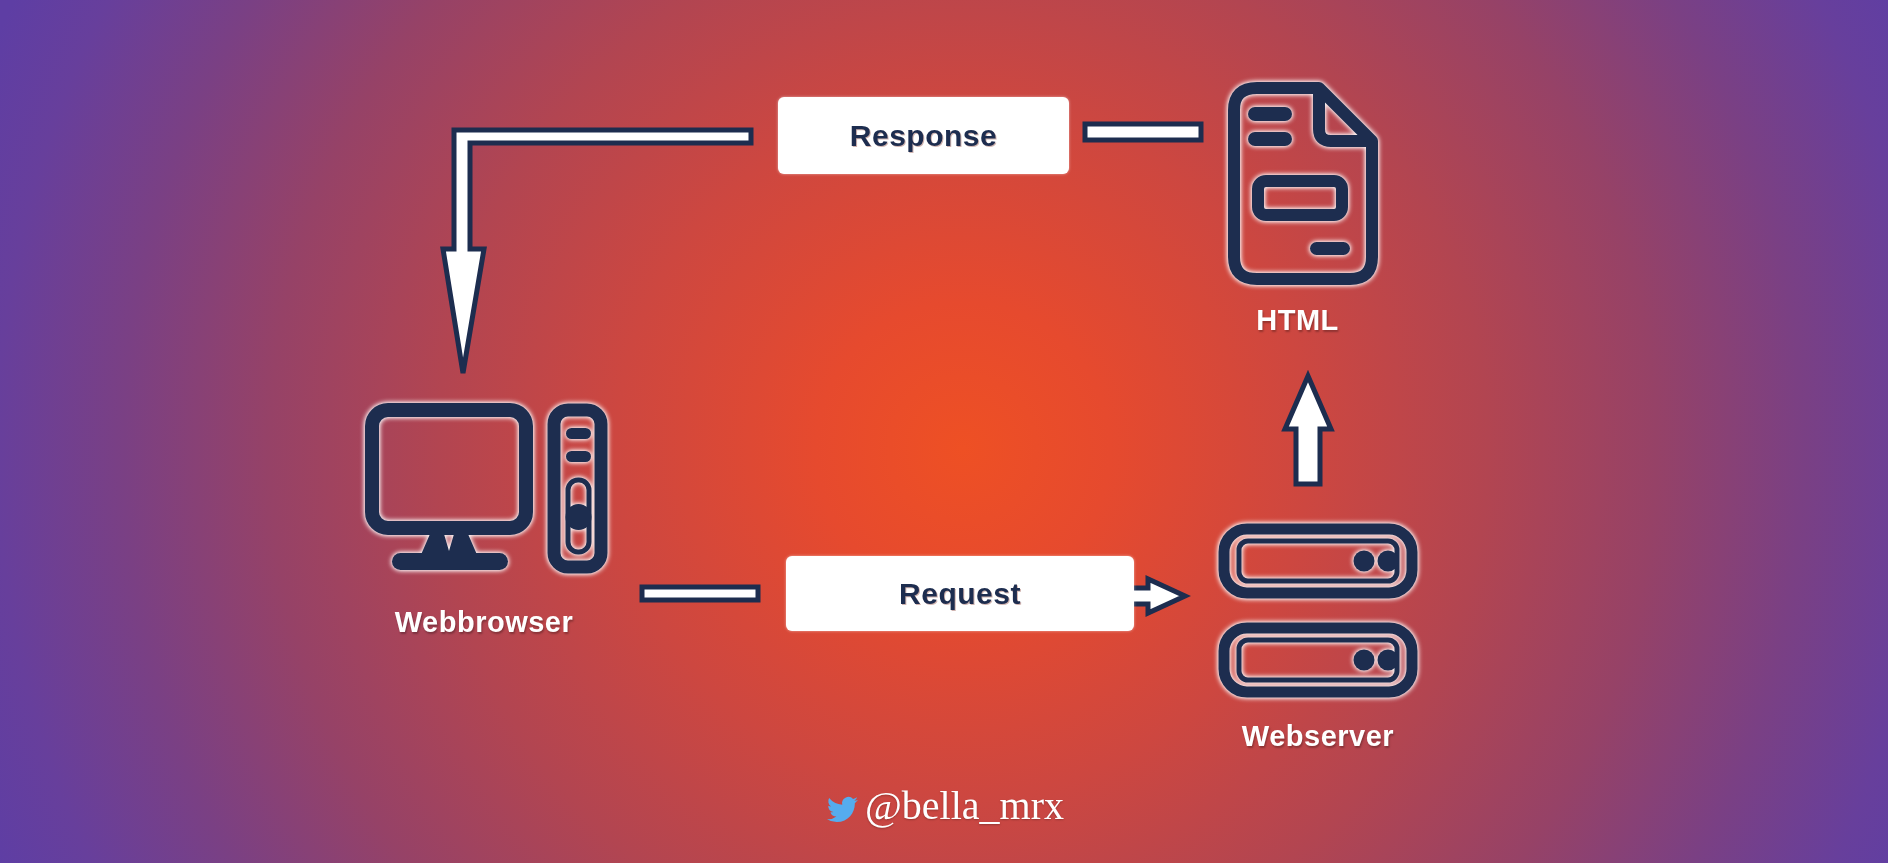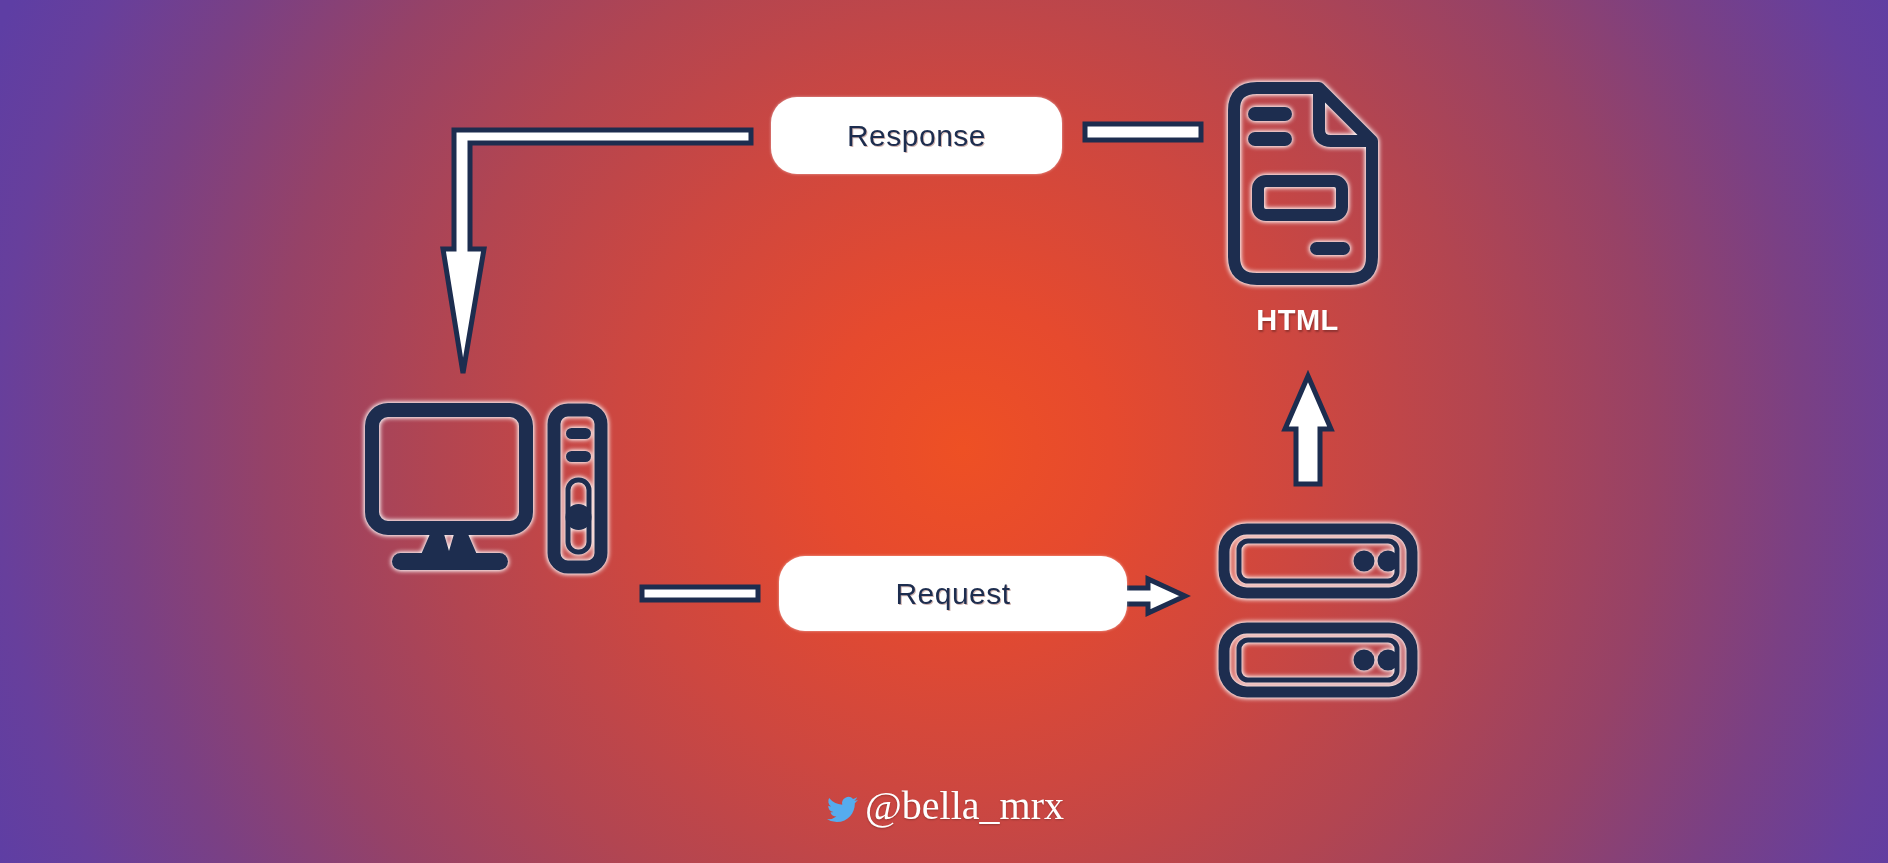--- a/index.html
+++ b/index.html
@@ -15,26 +15,27 @@
     background:radial-gradient(circle 1050px at 51% 52%,
       #ee5024 0%, #e64a2e 14%, #cd4740 33%, #b24551 50%,
       #964267 66%, #7a4084 80%, #673f9c 92%, #5e3ea4 100%);
     font-family:"Liberation Sans", sans-serif;
   }
   svg.connectors{position:absolute;left:0;top:0;width:1888px;height:863px;}
   .shape{fill:#ffffff;stroke:var(--navy);stroke-width:5;stroke-linejoin:miter;}
   .label-box{
     position:absolute;
     background:var(--white);
-    border-radius:26px;
+    border-radius:6px;
     display:flex;align-items:center;justify-content:center;
     color:var(--navy);
-    font-weight:normal;font-size:30px;letter-spacing:.5px;
+    font-weight:bold;font-size:30px;letter-spacing:.5px;
     text-shadow:1px 1px 0 rgba(120,40,30,.35);
     box-shadow:0 0 3px rgba(255,255,255,.55);
+    margin-left:7px;
   }
   .box-response{left:771px;top:97px;width:291px;height:77px;}
   .box-request{left:779px;top:556px;width:348px;height:75px;}
   .icon{position:absolute;filter:drop-shadow(0 0 2.5px rgba(255,255,255,.95)) drop-shadow(0 0 1.5px rgba(255,255,255,.75));}
   .icon-stroke{fill:none;stroke:var(--navy);}
   .icon-fill{fill:var(--navy);stroke:none;}
   .node-label{
     position:absolute;
     color:var(--white);
     font-weight:bold;font-size:29px;letter-spacing:.5px;
@@ -105,20 +106,22 @@
 
   <svg class="icon" style="left:1225px;top:82px;width:153px;height:203px;" viewBox="0 0 153 203">
     <path class="icon-stroke" stroke-width="12" stroke-linejoin="round" d="M32,6 H94 L147,59 V175 Q147,197 125,197 H32 Q9,197 9,175 V28 Q9,6 32,6 Z"></path>
     <path class="icon-stroke" stroke-width="12" stroke-linejoin="round" d="M94,8 V47 Q94,59 106,59 H145"></path>
     <rect class="icon-fill" x="23" y="25" width="44" height="14" rx="7"></rect>
     <rect class="icon-fill" x="23" y="50" width="44" height="14" rx="7"></rect>
     <rect class="icon-stroke" x="33" y="99" width="84" height="34" rx="8" stroke-width="12"></rect>
     <rect class="icon-fill" x="85" y="160" width="40" height="13" rx="6.5"></rect>
   </svg>
 
+  <div class="node-label label-webbrowser">Webbrowser</div>
+  <div class="node-label label-webserver">Webserver</div>
   <div class="node-label label-html">HTML</div>
 
   <div class="footer">
     <svg class="twitter-svg" viewBox="0 0 16 16">
       <path d="M5.026 15c6.038 0 9.341-5.003 9.341-9.334 0-.14 0-.282-.006-.422A6.685 6.685 0 0 0 16 3.542a6.658 6.658 0 0 1-1.889.518 3.301 3.301 0 0 0 1.447-1.817 6.533 6.533 0 0 1-2.087.793A3.286 3.286 0 0 0 7.875 6.03a9.325 9.325 0 0 1-6.767-3.429 3.289 3.289 0 0 0 1.018 4.382A3.323 3.323 0 0 1 .64 6.575v.045a3.288 3.288 0 0 0 2.632 3.218 3.203 3.203 0 0 1-.865.115 3.23 3.23 0 0 1-.614-.057 3.283 3.283 0 0 0 3.067 2.277A6.588 6.588 0 0 1 .78 13.58a6.32 6.32 0 0 1-.78-.045A9.344 9.344 0 0 0 5.026 15z" fill="#55acee"></path>
     </svg>
     <span class="handle">@bella_mrx</span>
   </div>
 
 </div>

